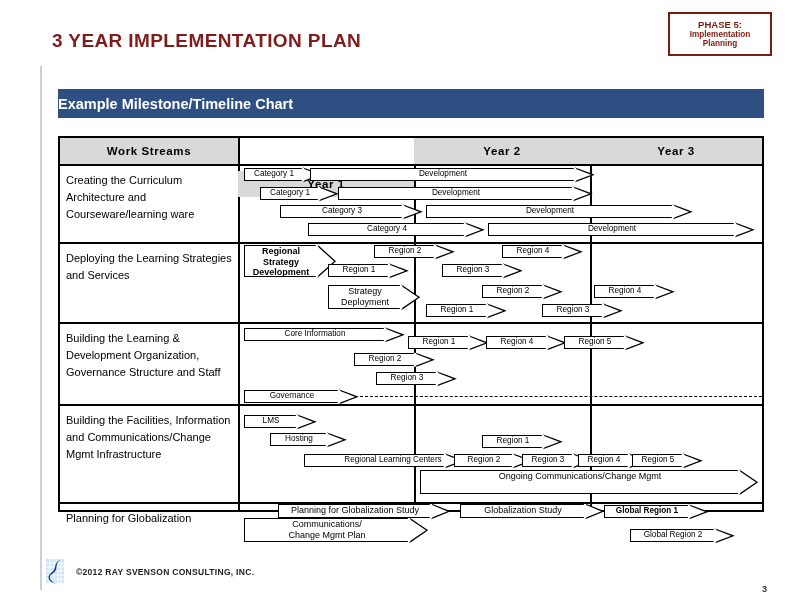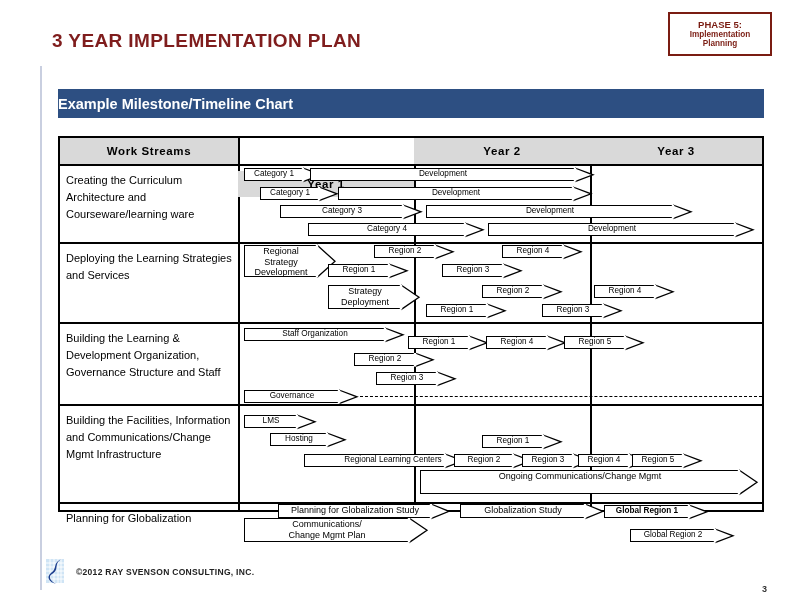--- a/index.html
+++ b/index.html
@@ -154,21 +154,21 @@
             <path d="M0 0 L0 15.6" stroke="#ffffff" stroke-width="2.4" vector-effect="non-scaling-stroke"></path>
           </svg></span></div>
       <div class="arrow" style="left: 248px; top: 85px; width: 158px; height: 13px;"><span>Category 4</span><span class="tip"><svg viewBox="0 0 18 15.6" preserveAspectRatio="none">
             <path d="M0 0 L18 7.8 L0 15.6" fill="#ffffff" stroke="#000" stroke-width="1.3" vector-effect="non-scaling-stroke" stroke-linejoin="miter"></path>
             <path d="M0 0 L0 15.6" stroke="#ffffff" stroke-width="2.4" vector-effect="non-scaling-stroke"></path>
           </svg></span></div>
       <div class="arrow" style="left: 428px; top: 85px; width: 248px; height: 13px;"><span>Development</span><span class="tip"><svg viewBox="0 0 18 15.6" preserveAspectRatio="none">
             <path d="M0 0 L18 7.8 L0 15.6" fill="#ffffff" stroke="#000" stroke-width="1.3" vector-effect="non-scaling-stroke" stroke-linejoin="miter"></path>
             <path d="M0 0 L0 15.6" stroke="#ffffff" stroke-width="2.4" vector-effect="non-scaling-stroke"></path>
           </svg></span></div>
-      <div class="arrow big" style="left: 184px; top: 107px; width: 74px; height: 32px;"><span>Regional
+      <div class="arrow big" style="left: 184px; top: 107px; width: 74px; height: 32px; font-weight: bold;"><span>Regional
 Strategy
 Development</span><span class="tip"><svg viewBox="0 0 18 34.6" preserveAspectRatio="none">
             <path d="M0 0 L18 17.3 L0 34.6" fill="#ffffff" stroke="#000" stroke-width="1.3" vector-effect="non-scaling-stroke" stroke-linejoin="miter"></path>
             <path d="M0 0 L0 34.6" stroke="#ffffff" stroke-width="2.4" vector-effect="non-scaling-stroke"></path>
           </svg></span></div>
       <div class="arrow" style="left: 314px; top: 107px; width: 62px; height: 13px;"><span>Region 2</span><span class="tip"><svg viewBox="0 0 18 15.6" preserveAspectRatio="none">
             <path d="M0 0 L18 7.8 L0 15.6" fill="#ffffff" stroke="#000" stroke-width="1.3" vector-effect="non-scaling-stroke" stroke-linejoin="miter"></path>
             <path d="M0 0 L0 15.6" stroke="#ffffff" stroke-width="2.4" vector-effect="non-scaling-stroke"></path>
           </svg></span></div>
       <div class="arrow" style="left: 442px; top: 107px; width: 62px; height: 13px;"><span>Region 4</span><span class="tip"><svg viewBox="0 0 18 15.6" preserveAspectRatio="none">
@@ -197,21 +197,21 @@
             <path d="M0 0 L0 15.6" stroke="#ffffff" stroke-width="2.4" vector-effect="non-scaling-stroke"></path>
           </svg></span></div>
       <div class="arrow" style="left: 366px; top: 166px; width: 62px; height: 13px;"><span>Region 1</span><span class="tip"><svg viewBox="0 0 18 15.6" preserveAspectRatio="none">
             <path d="M0 0 L18 7.8 L0 15.6" fill="#ffffff" stroke="#000" stroke-width="1.3" vector-effect="non-scaling-stroke" stroke-linejoin="miter"></path>
             <path d="M0 0 L0 15.6" stroke="#ffffff" stroke-width="2.4" vector-effect="non-scaling-stroke"></path>
           </svg></span></div>
       <div class="arrow" style="left: 482px; top: 166px; width: 62px; height: 13px;"><span>Region 3</span><span class="tip"><svg viewBox="0 0 18 15.6" preserveAspectRatio="none">
             <path d="M0 0 L18 7.8 L0 15.6" fill="#ffffff" stroke="#000" stroke-width="1.3" vector-effect="non-scaling-stroke" stroke-linejoin="miter"></path>
             <path d="M0 0 L0 15.6" stroke="#ffffff" stroke-width="2.4" vector-effect="non-scaling-stroke"></path>
           </svg></span></div>
-      <div class="arrow" style="left: 184px; top: 190px; width: 142px; height: 13px;"><span>Staff Organization</span><span class="tip"><svg viewBox="0 0 18 15.6" preserveAspectRatio="none">
+      <div class="arrow" style="left: 184px; top: 190px; width: 142px; height: 13px;"><span>Core Information</span><span class="tip"><svg viewBox="0 0 18 15.6" preserveAspectRatio="none">
             <path d="M0 0 L18 7.8 L0 15.6" fill="#ffffff" stroke="#000" stroke-width="1.3" vector-effect="non-scaling-stroke" stroke-linejoin="miter"></path>
             <path d="M0 0 L0 15.6" stroke="#ffffff" stroke-width="2.4" vector-effect="non-scaling-stroke"></path>
           </svg></span></div>
       <div class="arrow" style="left: 348px; top: 198px; width: 62px; height: 13px;"><span>Region 1</span><span class="tip"><svg viewBox="0 0 18 15.6" preserveAspectRatio="none">
             <path d="M0 0 L18 7.8 L0 15.6" fill="#ffffff" stroke="#000" stroke-width="1.3" vector-effect="non-scaling-stroke" stroke-linejoin="miter"></path>
             <path d="M0 0 L0 15.6" stroke="#ffffff" stroke-width="2.4" vector-effect="non-scaling-stroke"></path>
           </svg></span></div>
       <div class="arrow" style="left: 426px; top: 198px; width: 62px; height: 13px;"><span>Region 4</span><span class="tip"><svg viewBox="0 0 18 15.6" preserveAspectRatio="none">
             <path d="M0 0 L18 7.8 L0 15.6" fill="#ffffff" stroke="#000" stroke-width="1.3" vector-effect="non-scaling-stroke" stroke-linejoin="miter"></path>
             <path d="M0 0 L0 15.6" stroke="#ffffff" stroke-width="2.4" vector-effect="non-scaling-stroke"></path>

